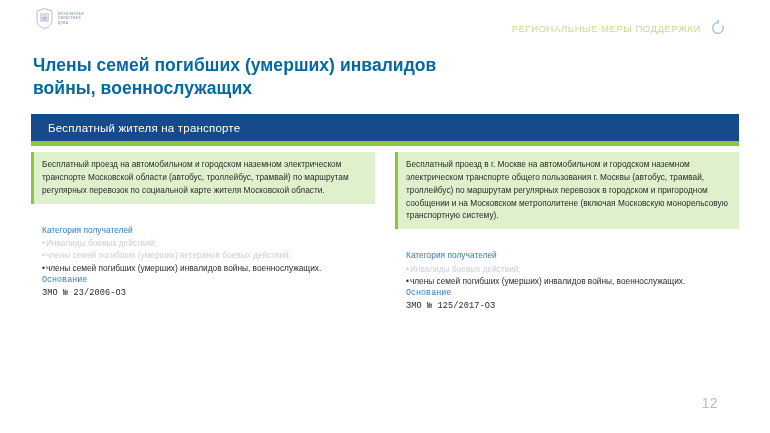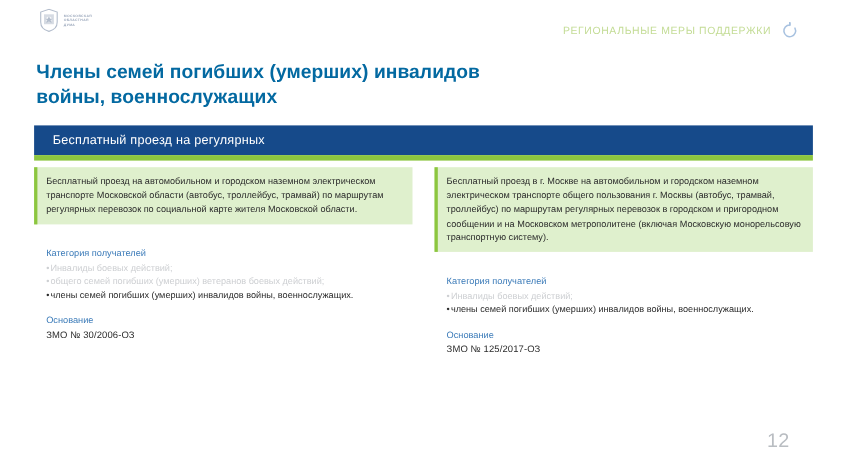--- a/index.html
+++ b/index.html
@@ -169,41 +169,41 @@
   .bullet-item.dim {
     color: #cdcfd2;
   }
   .bullet-dot {
     flex: 0 0 auto;
     margin-right: 1px;
     font-size: 8.3px;
     line-height: 1.48;
   }
   .basis-block {
-    margin-top: 11px;
     padding-left: 11px;
+    font-family: Liberation Mono, monospace;
   }
   .basis-heading {
     font-size: 8.4px;
     color: #3a7ab8;
     line-height: 1.5;
   }
   .basis-value {
     font-size: 8.6px;
     color: #2b2b2b;
     line-height: 1.5;
     letter-spacing: .1px;
   }
 
   
   .page-number {
     position: absolute;
     right: 24px;
     bottom: 22px;
-    font-size: 18px;
+    font-size: 14px;
     color: #b9bdc2;
     letter-spacing: .4px;
   }
 </style>
 </head>
 <body>
 
 <div class="slide">
 
   <div class="logo-block">
@@ -222,50 +222,50 @@
     <div class="header-tag">РЕГИОНАЛЬНЫЕ МЕРЫ ПОДДЕРЖКИ</div>
     <svg class="refresh-icon" viewBox="0 0 24 24" fill="none">
       <path d="M12 4 V1.6 M12 4 A8 8 0 1 0 19 8.3" stroke="#a8c2e0" stroke-width="2.1" stroke-linecap="round"></path>
       <path d="M12 0.6 L12 4.6" stroke="#a8c2e0" stroke-width="2.1" stroke-linecap="round"></path>
     </svg>
   </div>
 
   <div class="page-title">Члены семей погибших (умерших) инвалидов войны, военнослужащих</div>
 
   <div class="banner">
-    <div class="banner-label">Бесплатный проезд на регулярных</div>
+    <div class="banner-label">Бесплатный жителя на транспорте</div>
   </div>
   <div class="banner-underline"></div>
 
   <div class="cards">
 
     <div class="card">
       <div class="card-highlight">
         <div class="card-highlight-text">Бесплатный проезд на автомобильном и городском наземном электрическом транспорте Московской области (автобус, троллейбус, трамвай) по маршрутам регулярных перевозок по социальной карте жителя Московской области.</div>
       </div>
       <div class="section">
         <div class="section-heading">Категория получателей</div>
         <ul class="bullet-list">
           <li class="bullet-item dim">
             <span class="bullet-dot">•</span>
             <span>Инвалиды боевых действий;</span>
           </li>
           <li class="bullet-item dim">
             <span class="bullet-dot">•</span>
-            <span>общего семей погибших (умерших) ветеранов боевых действий;</span>
+            <span>члены семей погибших (умерших) ветеранов боевых действий;</span>
           </li>
           <li class="bullet-item">
             <span class="bullet-dot">•</span>
             <span>члены семей погибших (умерших) инвалидов войны, военнослужащих.</span>
           </li>
         </ul>
       </div>
       <div class="basis-block">
         <div class="basis-heading">Основание</div>
-        <div class="basis-value">ЗМО № 30/2006-ОЗ</div>
+        <div class="basis-value">ЗМО № 23/2006-ОЗ</div>
       </div>
     </div>
 
     <div class="card">
       <div class="card-highlight">
         <div class="card-highlight-text">Бесплатный проезд в г. Москве на автомобильном и городском наземном электрическом транспорте общего пользования г. Москвы (автобус, трамвай, троллейбус) по маршрутам регулярных перевозок в городском и пригородном сообщении и на Московском метрополитене (включая Московскую монорельсовую транспортную систему).</div>
       </div>
       <div class="section">
         <div class="section-heading">Категория получателей</div>
         <ul class="bullet-list">

